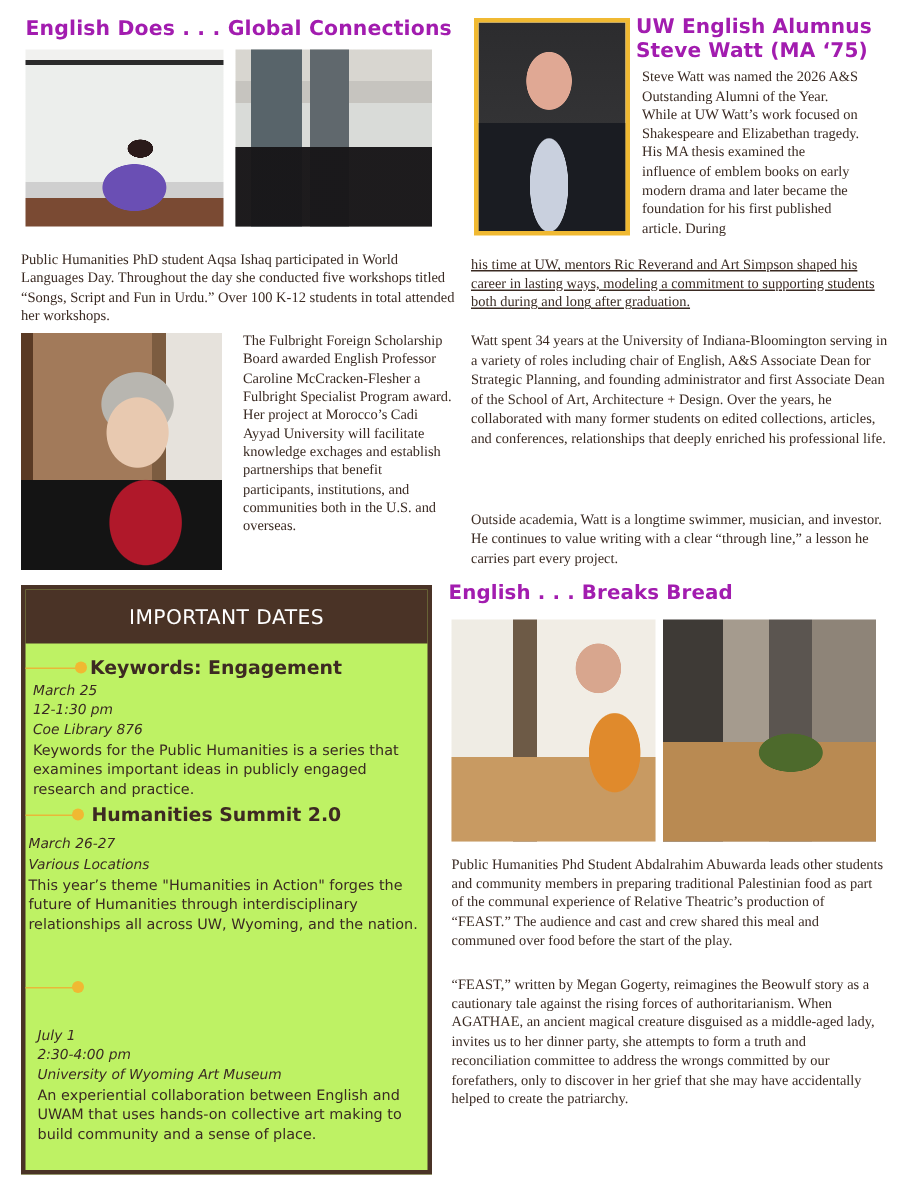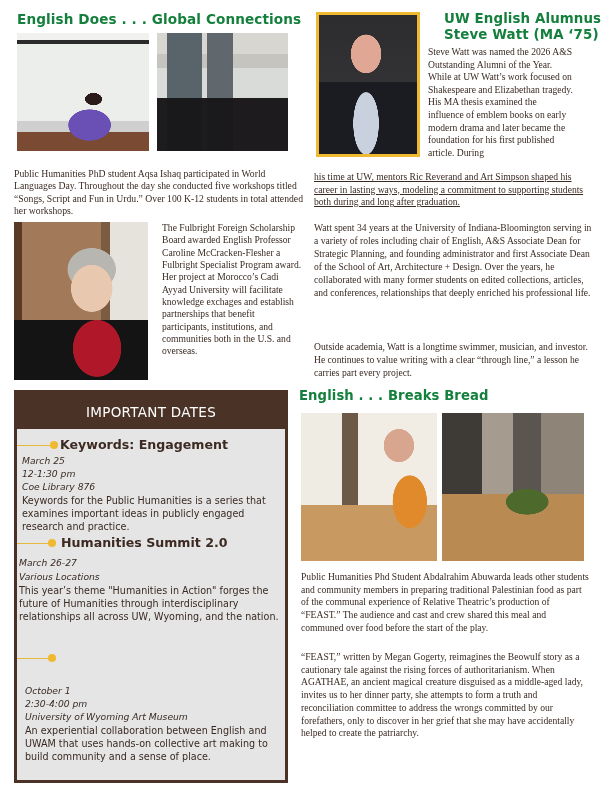--- a/index.html
+++ b/index.html
@@ -4,21 +4,21 @@
 <style>
   * { box-sizing: border-box; margin: 0; padding: 0; }
   html, body { width: 612px; height: 792px; background: #ffffff; overflow: hidden; }
   body { position: relative; font-family: "Liberation Serif", serif; color: #3a2a22; }
 
   .abs { position: absolute; }
 
   .heading-sans {
     font-family: "DejaVu Sans", sans-serif;
     font-weight: bold;
-    color: #15803d;
+    color: #a21caf;
     letter-spacing: 0.1px;
   }
 
   .serif-text {
     font-family: "Liberation Serif", serif;
     font-size: 9.6px;
     line-height: 12.2px;
     color: #3a2a22;
   }
 
@@ -66,21 +66,21 @@
       linear-gradient(180deg, transparent 0 55%, #b98a52 55% 100%),
       linear-gradient(90deg, #3e3a36 0 28%, #a59b8e 28% 50%, #5b5550 50% 70%, #8e8478 70% 100%);
   }
 
   
   .dates-box {
     position: absolute;
     left: 14px; top: 390px;
     width: 274px; height: 393px;
     border: 3px solid #4a3326;
-    background: #e5e5e5;
+    background: #bef264;
   }
   .dates-header {
     position: absolute; left: 0; top: 0; right: 0;
     height: 36px;
     background: #4a3326;
     color: #ffffff;
     font-family: "DejaVu Sans", sans-serif;
     font-size: 13.5px;
     letter-spacing: 0.3px;
     text-align: center;
@@ -131,21 +131,21 @@
   <p class="abs serif-text" style="left:14px; top:168px; width:290px; font-size:9.7px; line-height:12.4px;">Public Humanities PhD student Aqsa Ishaq participated in World Languages Day. Throughout the day she conducted five workshops titled “Songs, Script and Fun in Urdu.” Over 100 K-12 students in total attended her workshops.</p>
 
   <div class="photo ph-caroline" style="left:14px; top:222px; width:134px; height:158px;" title="Professor Caroline McCracken-Flesher in red scarf"></div>
 
   <p class="abs serif-text" style="left:162px; top:222px; width:142px; font-size:9.6px; line-height:12.35px;">The Fulbright Foreign Scholarship Board awarded English Professor Caroline McCracken-Flesher a Fulbright Specialist Program award. Her project at Morocco’s Cadi Ayyad University will facilitate knowledge exchages and establish partnerships that benefit participants, institutions, and communities both in the U.S. and overseas.</p>
 </section>
 
 <section>
   <div class="photo ph-watt" style="left:316px; top:12px; width:104px; height:145px; border:3px solid #f0b932;" title="Portrait of Steve Watt"></div>
 
-  <h2 class="abs heading-sans" style="left:424px; top:11px; font-size:13.4px; line-height:16px; white-space:nowrap;margin-left:20px;">
+  <h2 class="abs heading-sans" style="left:424px; top:11px; font-size:13.4px; line-height:16px; white-space:nowrap;">
     <span style="display:block;">UW English Alumnus</span>
     <span style="display:block;">Steve Watt (MA ‘75)</span>
   </h2>
 
   <p class="abs serif-text" style="left:428px; top:46px; width:146px; font-size:9.6px; line-height:12.6px;">Steve Watt was named the 2026 A&amp;S Outstanding Alumni of the Year. While at UW Watt’s work focused on Shakespeare and Elizabethan tragedy. His MA thesis examined the influence of emblem books on early modern drama and later became the foundation for his first published article. During</p>
 
   <p class="abs serif-text" style="left:314px; top:171px; width:282px; font-size:9.6px; line-height:12.6px;text-decoration:underline;">his time at UW, mentors Ric Reverand and Art Simpson shaped his career in lasting ways, modeling a commitment to supporting students both during and long after graduation.</p>
 
   <p class="abs serif-text" style="left:314px; top:222px; width:282px; font-size:9.6px; line-height:12.9px;">Watt spent 34 years at the University of Indiana-Bloomington serving in a variety of roles including chair of English, A&amp;S Associate Dean for Strategic Planning, and founding administrator and first Associate Dean of the School of Art, Architecture + Design.  Over the years, he collaborated with many former students on edited collections, articles, and conferences, relationships that deeply enriched his professional life.</p>
 
@@ -172,21 +172,21 @@
     <div class="event-meta" style="left:2px; top:164px;">March 26-27</div>
     <div class="event-meta" style="left:2px; top:178px;">Various Locations</div>
     <div class="event-desc" style="left:2px; top:191px; width:262px;">This year’s theme "Humanities in Action" forges the future of Humanities through interdisciplinary relationships all across UW, Wyoming, and the nation.</div>
   </div>
 
   <div>
     <div class="bullet-line" style="left:0; top:265px; width:34px;"></div>
     <div class="bullet-dot" style="left:31px; top:261px;"></div>
     <div class="event-title" style="left:45px; top:254px; line-height:18px;">
     </div>
-    <div class="event-meta" style="left:8px; top:292px;">October 1</div>
+    <div class="event-meta" style="left:8px; top:292px;">July 1</div>
     <div class="event-meta" style="left:8px; top:305px;">2:30-4:00 pm</div>
     <div class="event-meta" style="left:8px; top:318px;">University of Wyoming Art Museum</div>
     <div class="event-desc" style="left:8px; top:331px; width:258px;">An experiential collaboration between English and UWAM that uses hands-on collective art making to build community and a sense of place.</div>
   </div>
 </section>
 
 <section>
   <h2 class="abs heading-sans" style="left:299px; top:387px; font-size:13.2px; line-height:18px; white-space:nowrap;">English . . . Breaks Bread</h2>
 
   <div class="photo ph-kitchen" style="left:301px; top:413px; width:136px; height:148px;" title="People preparing food in a kitchen"></div>

